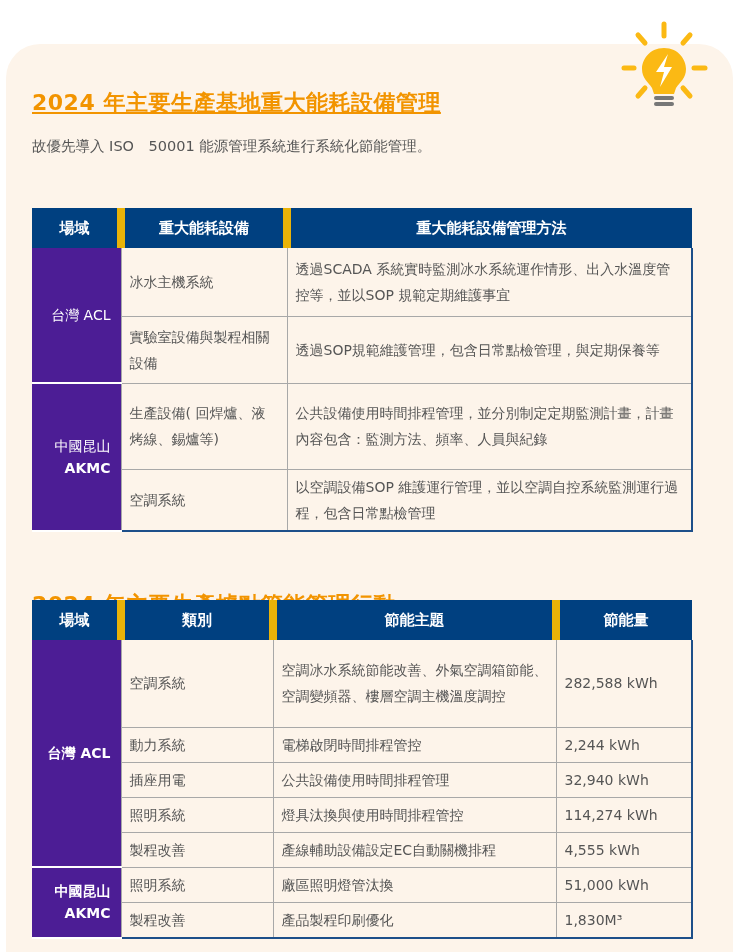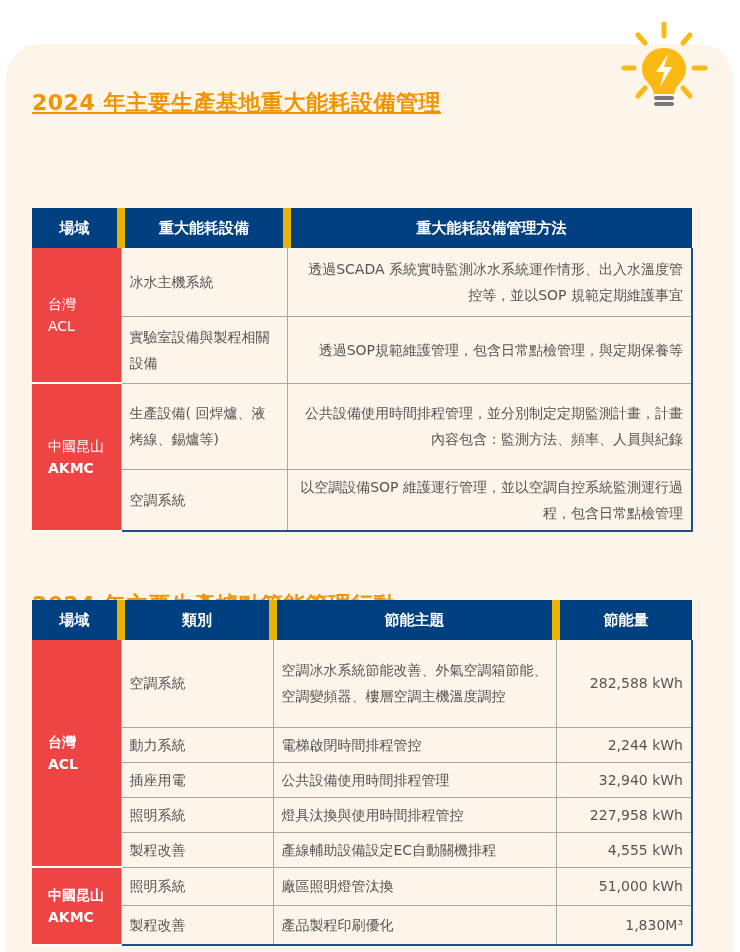--- a/index.html
+++ b/index.html
@@ -30,24 +30,24 @@
   th {
     background:#004080; color:#fff; font-weight:bold; font-size:15px;
     border-left:8px solid #eab308; text-align:center; padding:0;
   }
   th:first-child { border-left:none; }
   td {
     border-bottom:1px solid #a8a8a8; border-left:1px solid #a8a8a8;
     padding:4px 8px; line-height:26px; vertical-align:middle;
   }
   td.loc {
-    background:#ef4444; color:#fff; text-align:left; border-left:none;
-    border-bottom:2px solid #fff; padding:16px; line-height:22px;
+    background:#4c1d95; color:#fff; text-align:right; border-left:none;
+    border-bottom:2px solid #fff; padding:10px; line-height:22px;
   }
-  td.last { border-right:2px solid #1d4f8a;text-align:right; }
+  td.last { border-right:2px solid #1d4f8a; }
   tr.final td:not(.loc) { border-bottom:2px solid #1d4f8a; }
   td.loc.bold { font-weight:bold; }
 </style>
 </head>
 <body>
 
 <div class="panel"></div>
 
 <svg class="bulb" viewBox="0 0 110 100">
   <g stroke="#fbb914" stroke-width="5" stroke-linecap="round">
@@ -61,20 +61,21 @@
   </g>
   <path d="M52 40 C37 40 30 52 30 61 C30 70 36 74 40 80 L42 86 L62 86 L64 80 C68 74 74 70 74 61 C74 52 67 40 52 40 Z" fill="#fbb914"></path>
   <path d="M56 46 L44 64 L52 64 L48 79 L60 59 L52 59 Z" fill="#ffffff"></path>
   <rect x="42" y="88" width="20" height="4" rx="2" fill="#777"></rect>
   <rect x="42" y="94" width="20" height="4" rx="2" fill="#777"></rect>
 </svg>
 
 <div class="title" style="top:88px;text-decoration:underline;">2024 年主要生產基地重大能耗設備管理</div>
 
 <div class="intro">
+  <p>故優先導入 ISO　50001 能源管理系統進行系統化節能管理。</p>
 </div>
 
 <table style="top:208px; width:660px;">
   <colgroup>
       <col style="width:89px">
       <col style="width:166px">
       <col style="width:405px">
     </colgroup>
   <tbody>
       <tr style="height:40px;">
@@ -134,21 +135,21 @@
     <td class="last">2,244 kWh</td>
   </tr>
   <tr style="height:32px;">
     <td>插座用電</td>
     <td>公共設備使用時間排程管理</td>
     <td class="last">32,940 kWh</td>
   </tr>
   <tr style="height:32px;">
     <td>照明系統</td>
     <td>燈具汰換與使用時間排程管控</td>
-    <td class="last">227,958 kWh</td>
+    <td class="last">114,274 kWh</td>
   </tr>
   <tr style="height:33px;">
     <td>製程改善</td>
     <td style="white-space:nowrap;">產線輔助設備設定EC自動關機排程</td>
     <td class="last">4,555 kWh</td>
   </tr>
   <tr style="height:32px;">
     <td class="loc bold" rowspan="2">
       <div>中國昆山</div>
       <div>AKMC</div>

